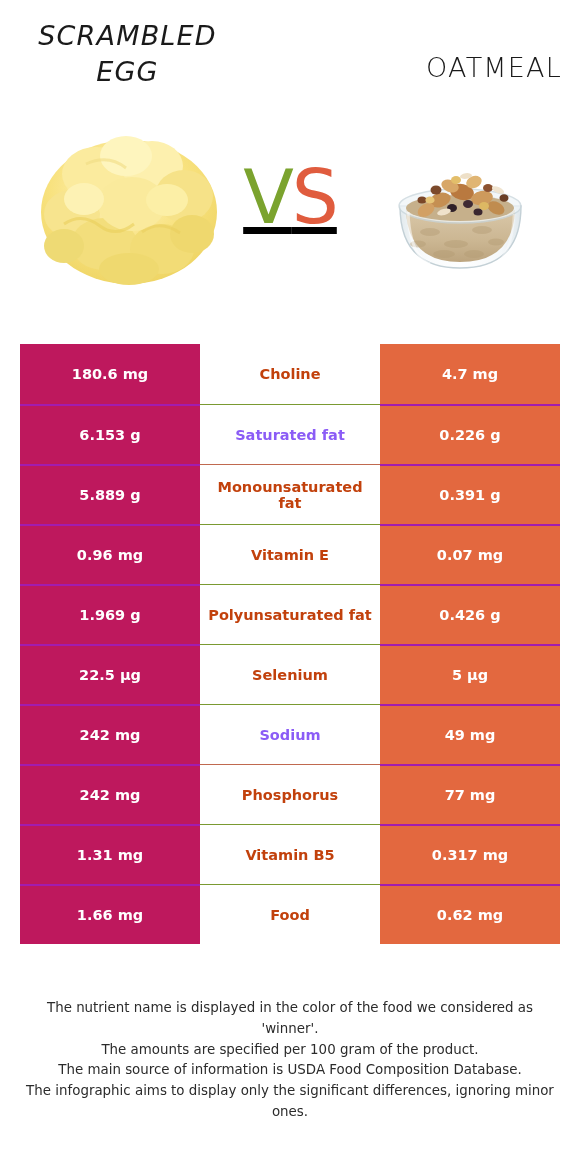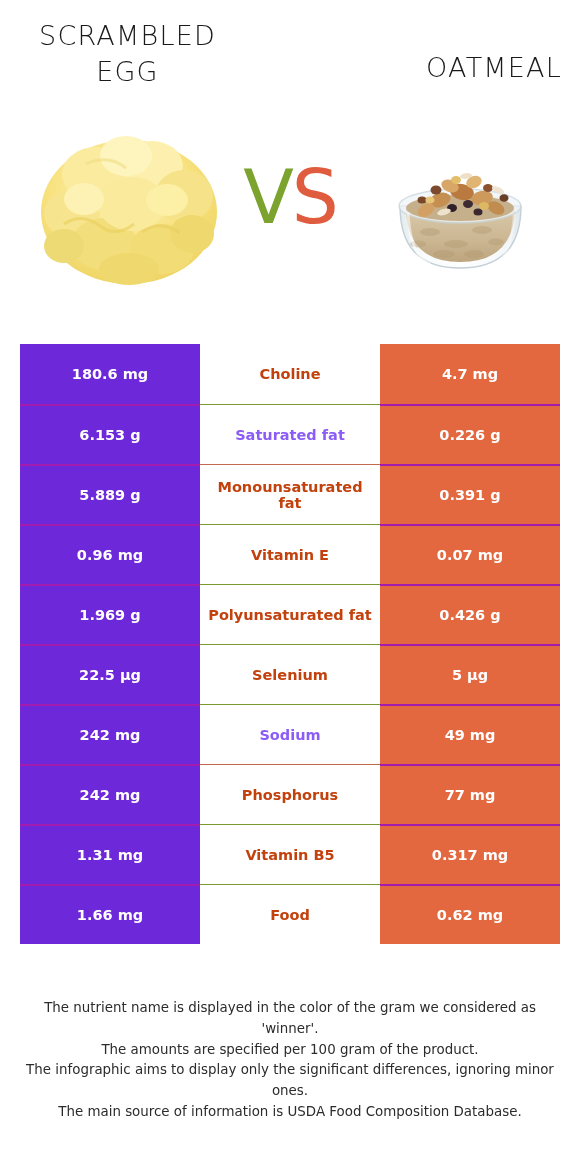--- a/index.html
+++ b/index.html
@@ -35,20 +35,21 @@
     top: 18px;
     width: 215px;
     text-align: center;
     font-family: "DejaVu Sans", sans-serif;
     font-weight: 300;
     font-size: 27px;
     letter-spacing: 1.2px;
     line-height: 1.35;
     color: #1a1a1a;
     text-transform: uppercase;
+    font-style: italic;
   }
   .title-right {
     position: absolute;
     left: 352px;
     top: 50px;
     width: 210px;
     text-align: right;
     font-family: "DejaVu Sans", sans-serif;
     font-weight: 300;
     font-size: 27px;
@@ -62,20 +63,21 @@
     position: absolute;
     left: 228px;
     top: 160px;
     width: 124px;
     text-align: center;
     font-family: "DejaVu Sans", sans-serif;
     font-weight: 400;
     font-size: 74px;
     line-height: 1;
     letter-spacing: -2px;
+    text-decoration: underline;
   }
   .vs .v { color: #7BA32E; }
   .vs .s { color: #E05C3E; }
 
   
   .food-img {
     position: absolute;
   }
   .egg-wrap {
     left: 34px;
@@ -107,21 +109,21 @@
     display: flex;
     align-items: center;
     justify-content: center;
     color: #ffffff;
     font-size: 14.5px;
     font-weight: 700;
     font-family: "DejaVu Sans", sans-serif;
     box-sizing: border-box;
     border-top: 2px solid #a21caf;
   }
-  .cell-left  { background: #6d28d9; }
+  .cell-left  { background: #be185d; }
   .cell-right { background: #E3683F; }
   .row:first-child .cell-left,
   .row:first-child .cell-right { border-top: none; }
 
   .cell-mid {
     width: 180px;
     display: flex;
     align-items: center;
     justify-content: center;
     background: #ffffff;
@@ -311,19 +313,19 @@
         <div class="cell-right">0.317 mg</div>
       </div>
       <div class="row">
         <div class="cell-left">1.66 mg</div>
         <div class="cell-mid win-green sep-green">Food</div>
         <div class="cell-right">0.62 mg</div>
       </div>
     </div>
 
   <div class="footer" id="footer-notes">
-      <div>The nutrient name is displayed in the color of the gram we considered as 'winner'.</div>
+      <div>The nutrient name is displayed in the color of the food we considered as 'winner'.</div>
       <div>The amounts are specified per 100 gram of the product.</div>
+      <div>The main source of information is USDA Food Composition Database.</div>
       <div>The infographic aims to display only the significant differences, ignoring minor ones.</div>
-      <div>The main source of information is USDA Food Composition Database.</div>
     </div>
 
 </div>
 
 </body></html>

